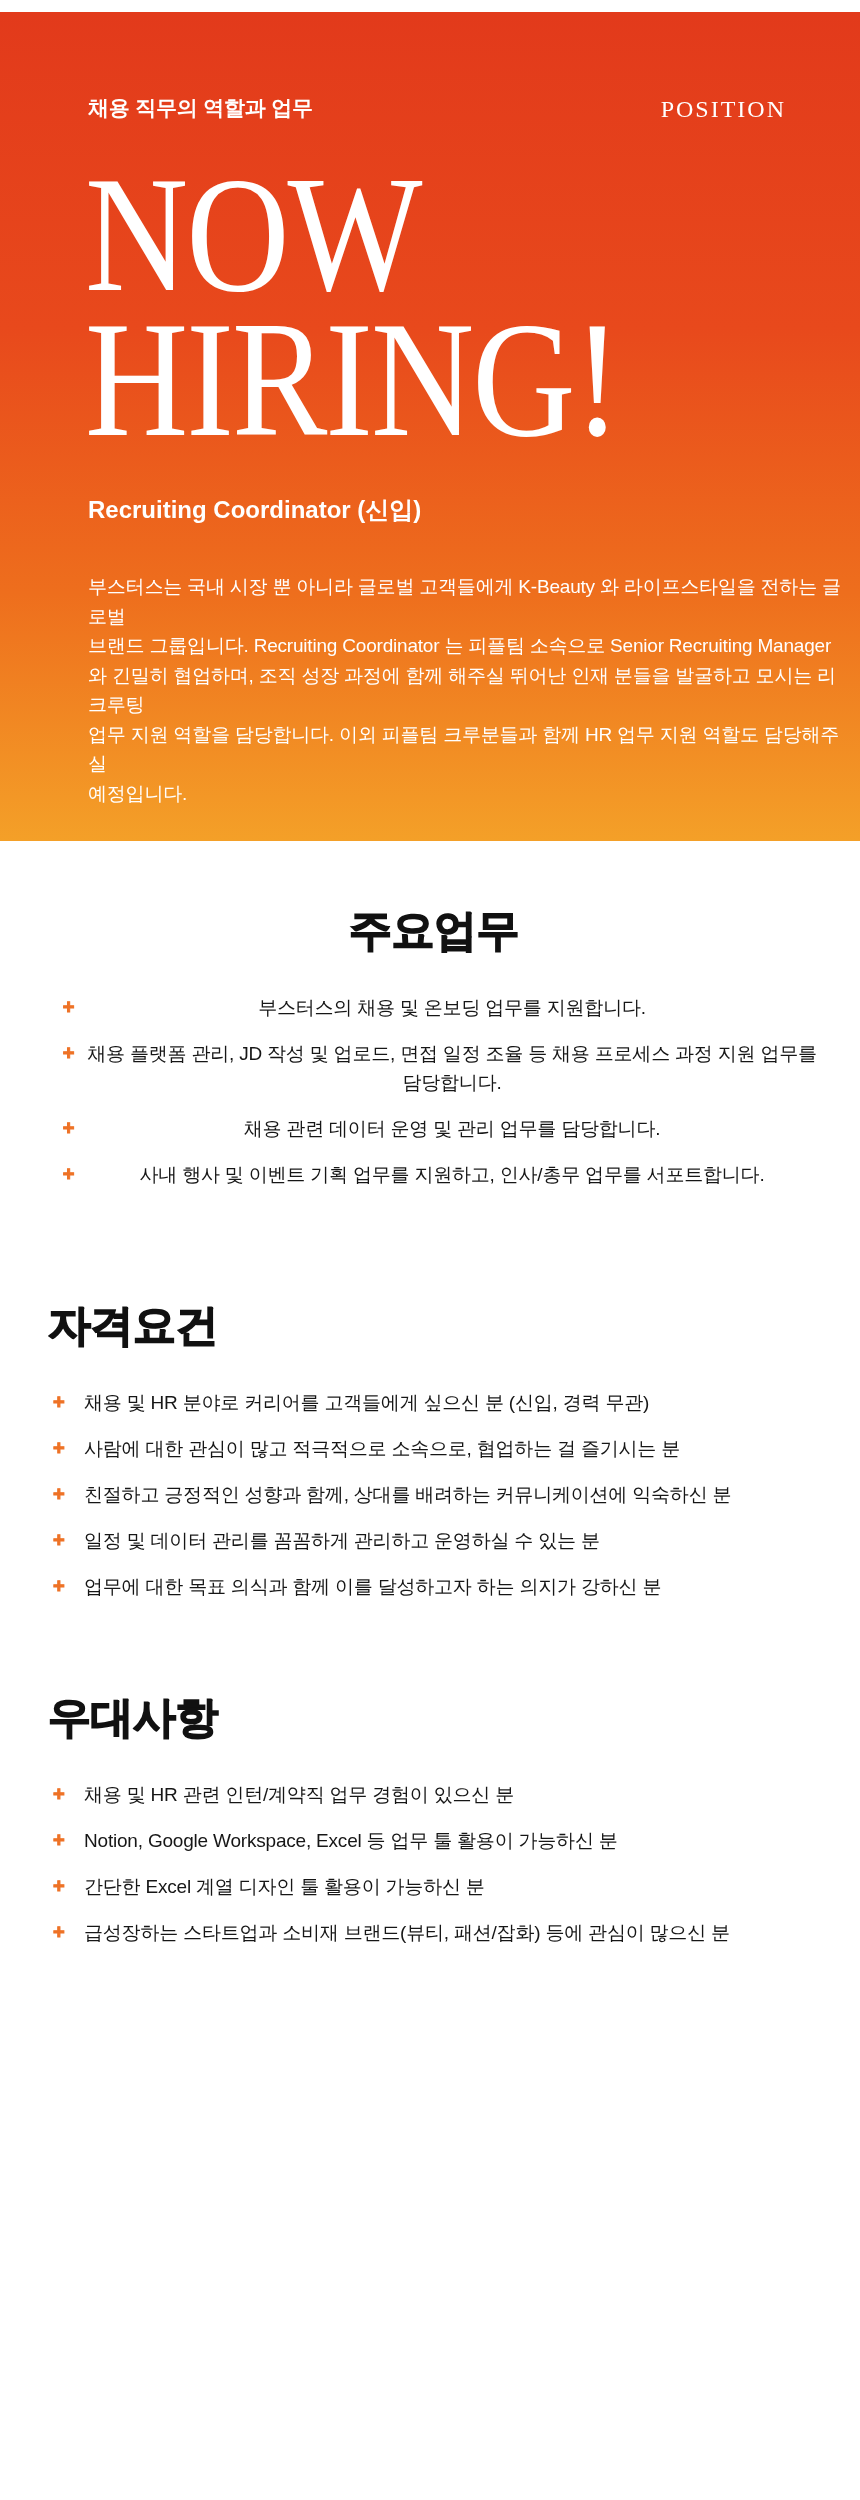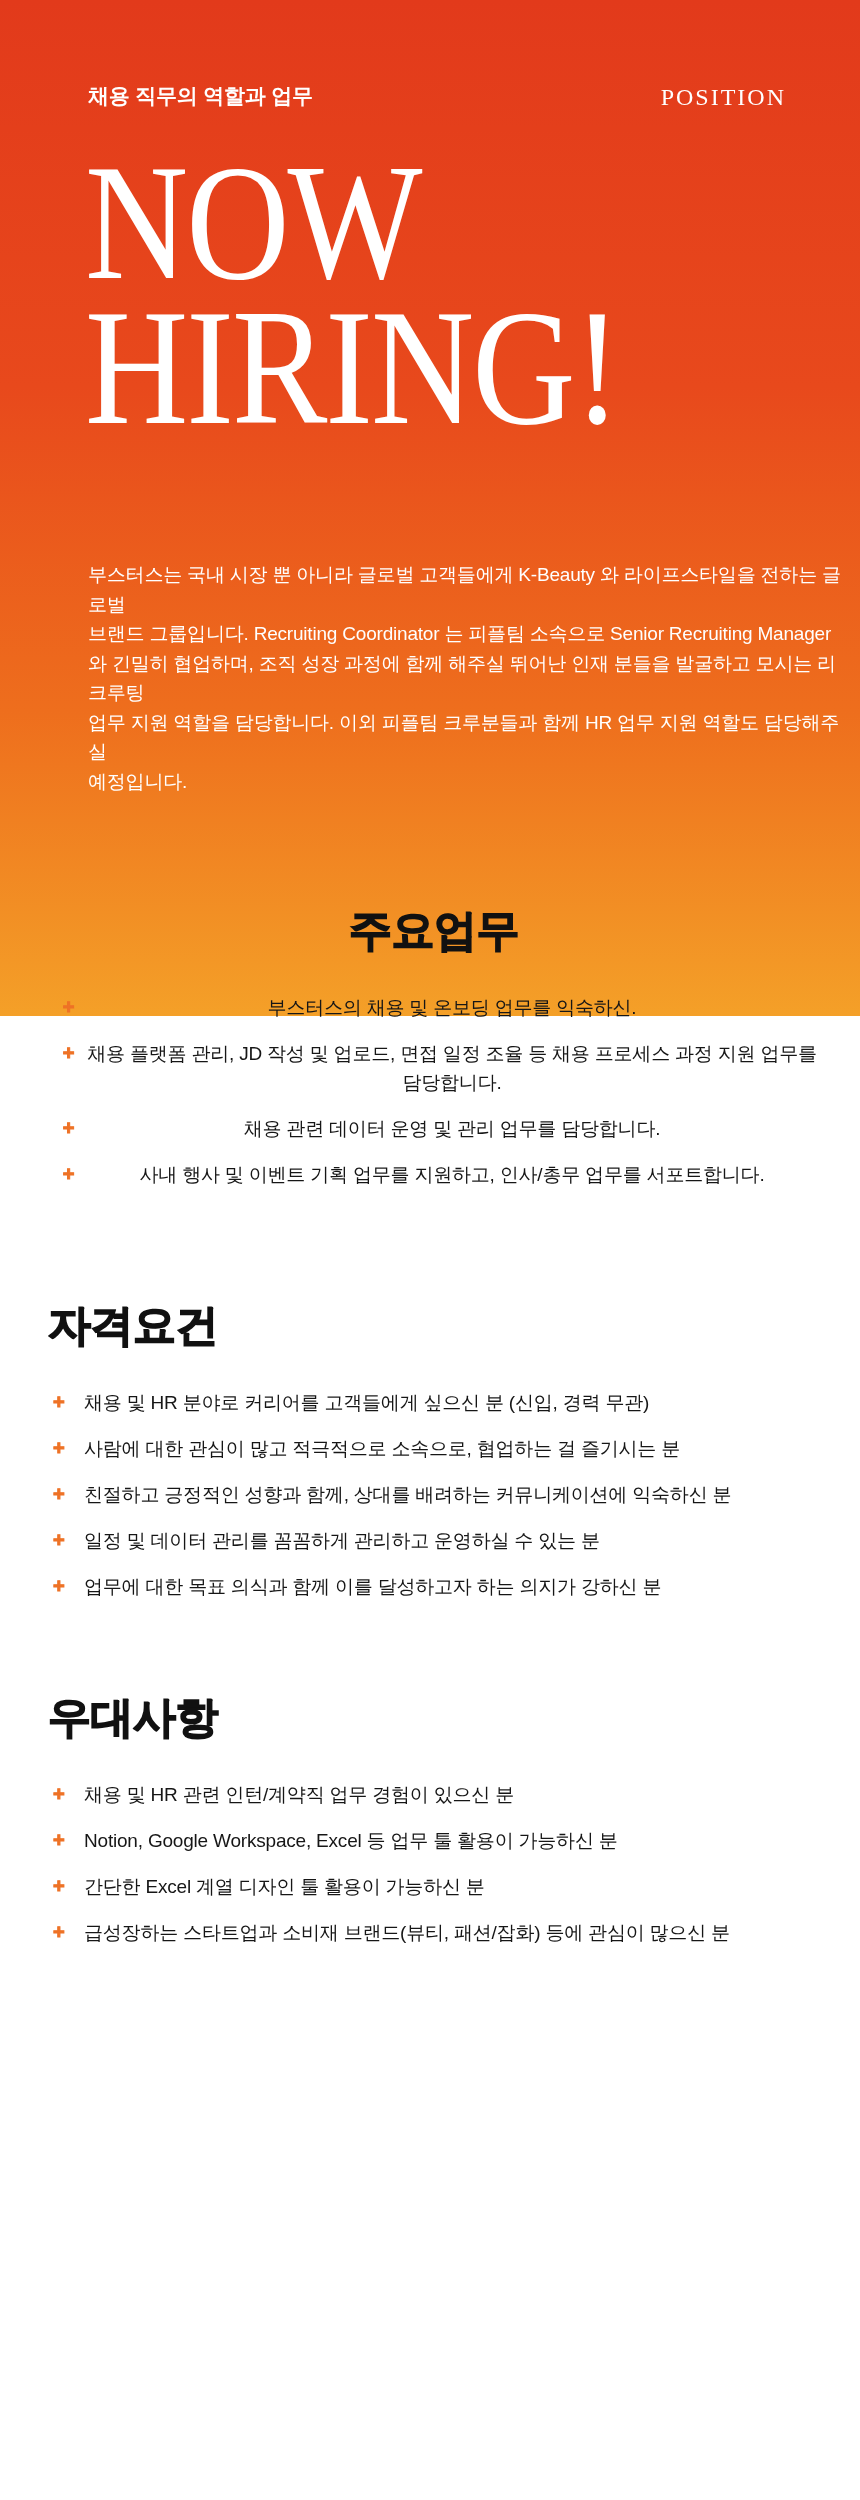--- a/index.html
+++ b/index.html
@@ -5,21 +5,21 @@
   * { margin:0; padding:0; box-sizing:border-box; }
   html,body { background:#ffffff; }
   body { font-family:"Liberation Sans","DejaVu Sans",sans-serif; }
   .canvas{
     position:relative; width:860px; height:2500px;
     background:#ffffff; overflow:hidden; margin:0 auto;
   }
 
   
   .hero{
-    position:absolute; left:0; top:0; width:860px; height:1016px;
+    position:absolute; left:0; top:12px; width:860px; height:829px;
     overflow:hidden; color:#ffffff;
   }
   .hero-eyebrow{
     position:absolute; left:88px; top:82px;
     font-size:21px; font-weight:bold; letter-spacing:-0.2px;
   }
   .hero-corner{
     position:absolute; right:74px; top:84px;
     font-family:"Liberation Serif","DejaVu Serif",serif;
     font-size:24px; letter-spacing:2px; font-weight:normal;
@@ -73,35 +73,36 @@
 
   <section class="hero" style="background: linear-gradient(rgb(226, 58, 27) 0%, rgb(232, 73, 28) 38%, rgb(238, 110, 29) 70%, rgb(244, 160, 40) 100%); color: rgb(255, 255, 255);">
     <div class="hero-eyebrow">채용 직무의 역할과 업무</div>
     <div class="hero-corner">POSITION</div>
 
     <h1 class="headline">
       <div>NOW</div>
       <div>HIRING!</div>
     </h1>
 
+    <h2 class="position-title">Recruiting Coordinator (신입)</h2>
 
     <p class="hero-para p1">부스터스는 국내 시장 뿐 아니라 글로벌 고객들에게 K-Beauty 와 라이프스타일을 전하는 글로벌
 브랜드 그룹입니다. Recruiting Coordinator 는 피플팀 소속으로 Senior Recruiting Manager
 와 긴밀히 협업하며, 조직 성장 과정에 함께 해주실 뛰어난 인재 분들을 발굴하고 모시는 리크루팅
 업무 지원 역할을 담당합니다. 이외 피플팀 크루분들과 함께 HR 업무 지원 역할도 담당해주실
 예정입니다.</p>
 
   </section>
 
   <section class="section s1">
     <h2 class="section-title">주요업무</h2>
     <ul class="bullet-list">
         <li class="bullet-item">
           <span class="plus">+</span>
-          <span class="bullet-text">부스터스의 채용 및 온보딩 업무를 익숙하신.</span>
+          <span class="bullet-text">부스터스의 채용 및 온보딩 업무를 지원합니다.</span>
         </li>
         <li class="bullet-item">
           <span class="plus">+</span>
           <span class="bullet-text">채용 플랫폼 관리, JD 작성 및 업로드, 면접 일정 조율 등 채용 프로세스 과정 지원 업무를
 담당합니다.</span>
         </li>
         <li class="bullet-item">
           <span class="plus">+</span>
           <span class="bullet-text">채용 관련 데이터 운영 및 관리 업무를 담당합니다.</span>
         </li>

